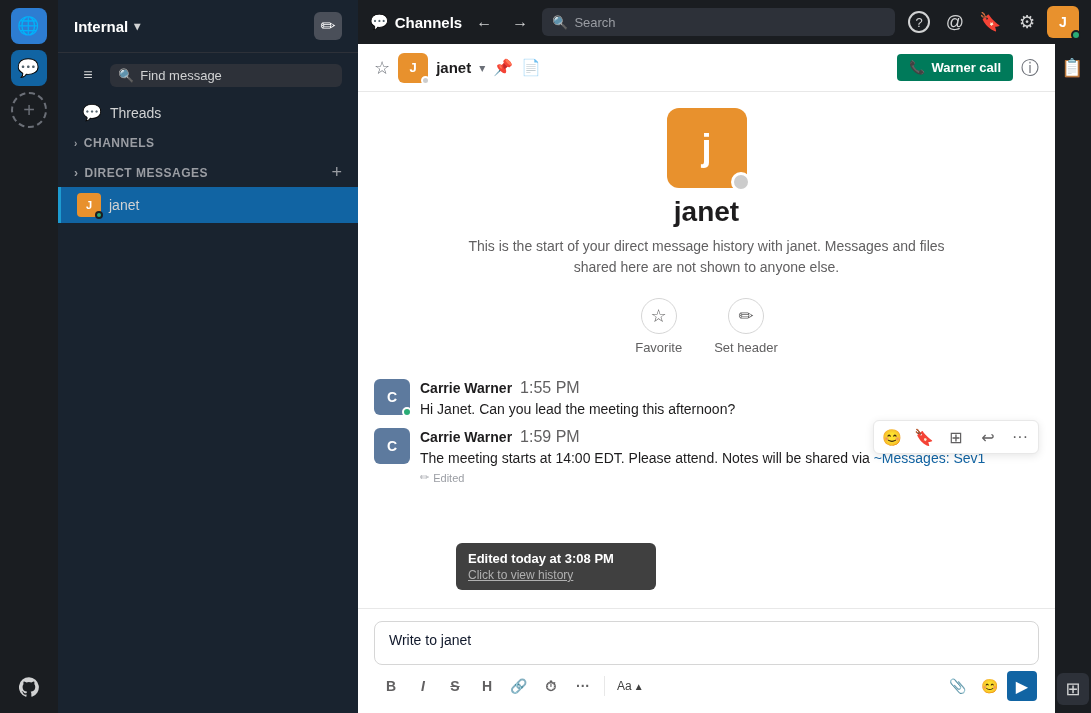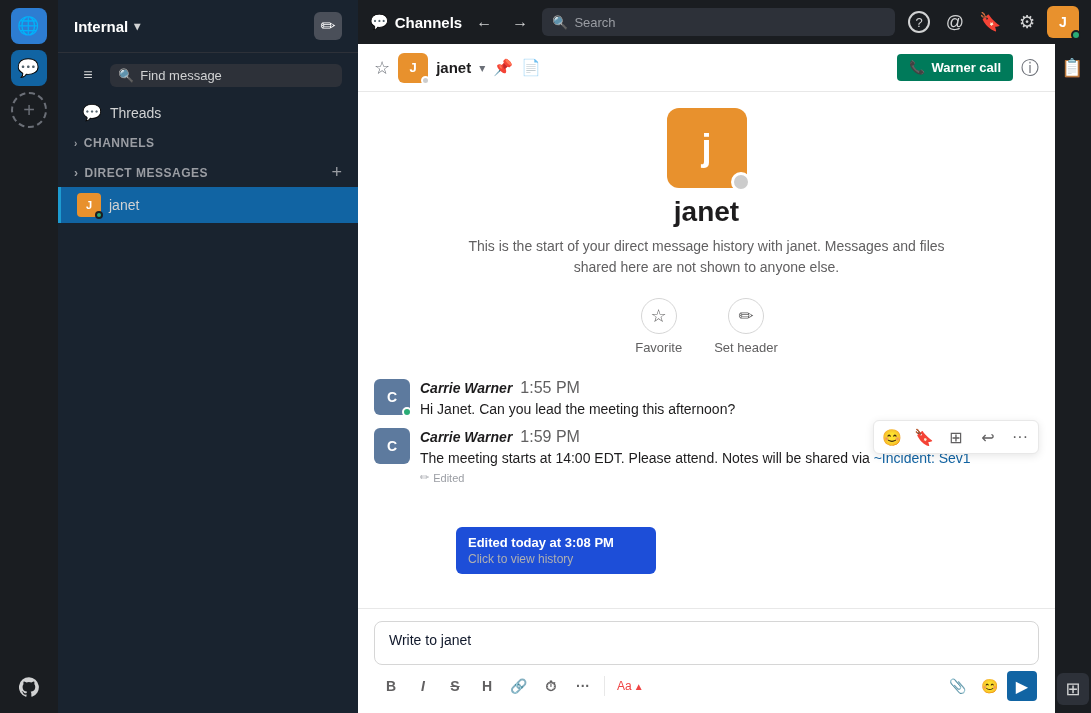--- a/index.html
+++ b/index.html
@@ -520,21 +520,20 @@
       display: flex;
       align-items: baseline;
       gap: 8px;
       margin-bottom: 2px;
     }
     .message-author {
       font-size: 14px;
       font-weight: 700;
       color: #1d1c1d;
       cursor: pointer;
-      font-style: italic;
     }
     .message-time {
       font-size: 16px;
       color: #616061;
     }
     .message-text {
       font-size: 14px;
       color: #1d1c1d;
       line-height: 1.5;
     }
@@ -565,38 +564,39 @@
       align-items: center;
       justify-content: center;
       cursor: pointer;
       color: #616061;
       font-size: 16px;
     }
 
     
     .tooltip-popup {
       position: absolute;
-      background: #1d4ed8;
+      background: #404040;
       color: white;
       border-radius: 6px;
       padding: 8px 12px;
       font-size: 13px;
       z-index: 100;
       left: 36px;
-      top: 56px;
+      top: 72px;
       min-width: 200px;
     }
     .tooltip-popup-title {
       font-weight: 600;
       margin-bottom: 2px;
     }
     .tooltip-popup-sub {
       font-size: 12px;
       color: #b0b0b0;
       cursor: pointer;
+      text-decoration: underline;
     }
 
     
     .chat-input-area {
       border-top: 1px solid #e8e8e8;
       padding: 12px 16px;
       flex-shrink: 0;
     }
     .chat-input-box {
       border: 1px solid #d6d6d6;
@@ -643,21 +643,21 @@
       justify-content: center;
       cursor: pointer;
       color: white;
       font-size: 16px;
     }
     .aa-btn {
       display: flex;
       align-items: center;
       gap: 2px;
       font-size: 12px;
-      color: #ef4444;
+      color: #404040;
       cursor: pointer;
       padding: 4px 6px;
       border-radius: 4px;
     }
 
     
     .right-panel {
       width: 36px;
       background: #1a1d21;
       display: flex;
@@ -851,21 +851,21 @@
         <div class="message-group" style="width:100%; position:relative;">
           <div class="message-avatar">
             C
           </div>
           <div class="message-content">
             <div class="message-header">
               <span class="message-author">Carrie Warner</span>
               <span class="message-time">1:59 PM</span>
             </div>
             <div class="message-text">
-              The meeting starts at 14:00 EDT. Please attend. Notes will be shared via <a>~Incident: Sev1</a>
+              The meeting starts at 14:00 EDT. Please attend. Notes will be shared via <a>~Messages: Sev1</a>
             </div>
             <div style="display:flex; align-items:center; gap:4px; margin-top:2px; position:relative;">
               <span class="edited-label">✏</span>
               <span class="edited-label">Edited</span>
 
               <div class="tooltip-popup">
                 <div class="tooltip-popup-title">Edited today at 3:08 PM</div>
                 <div class="tooltip-popup-sub">Click to view history</div>
               </div>
             </div>

